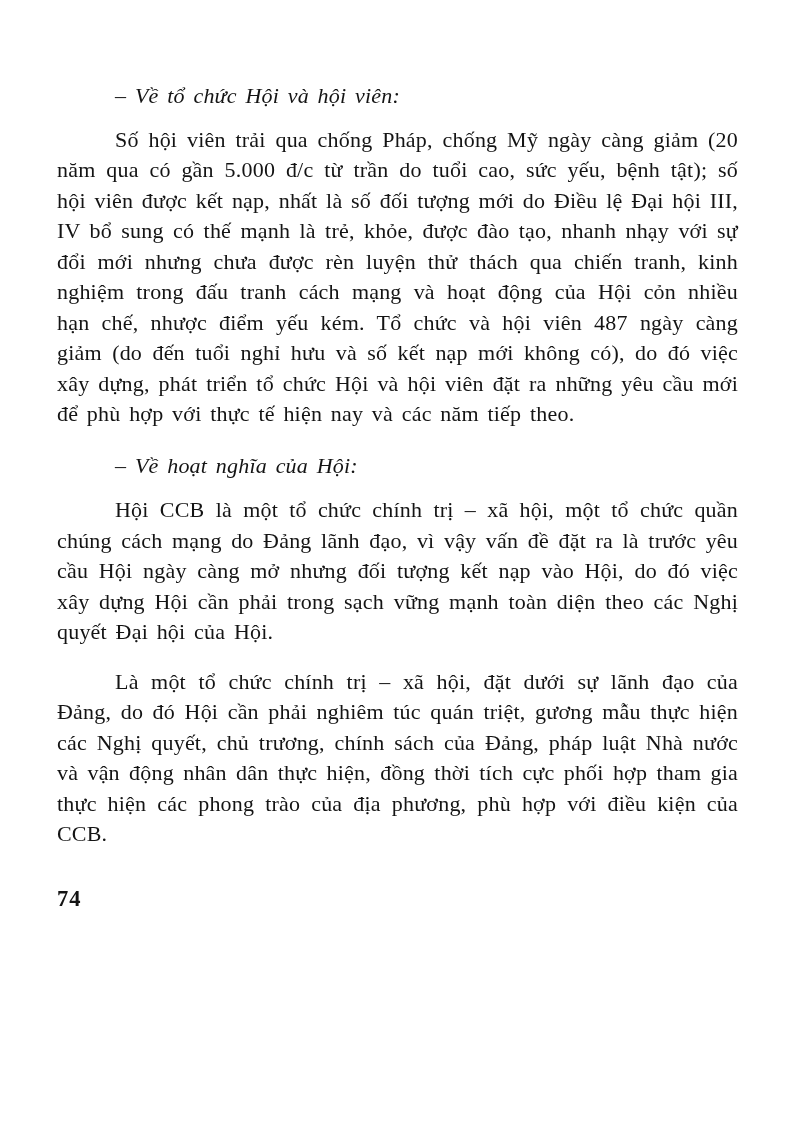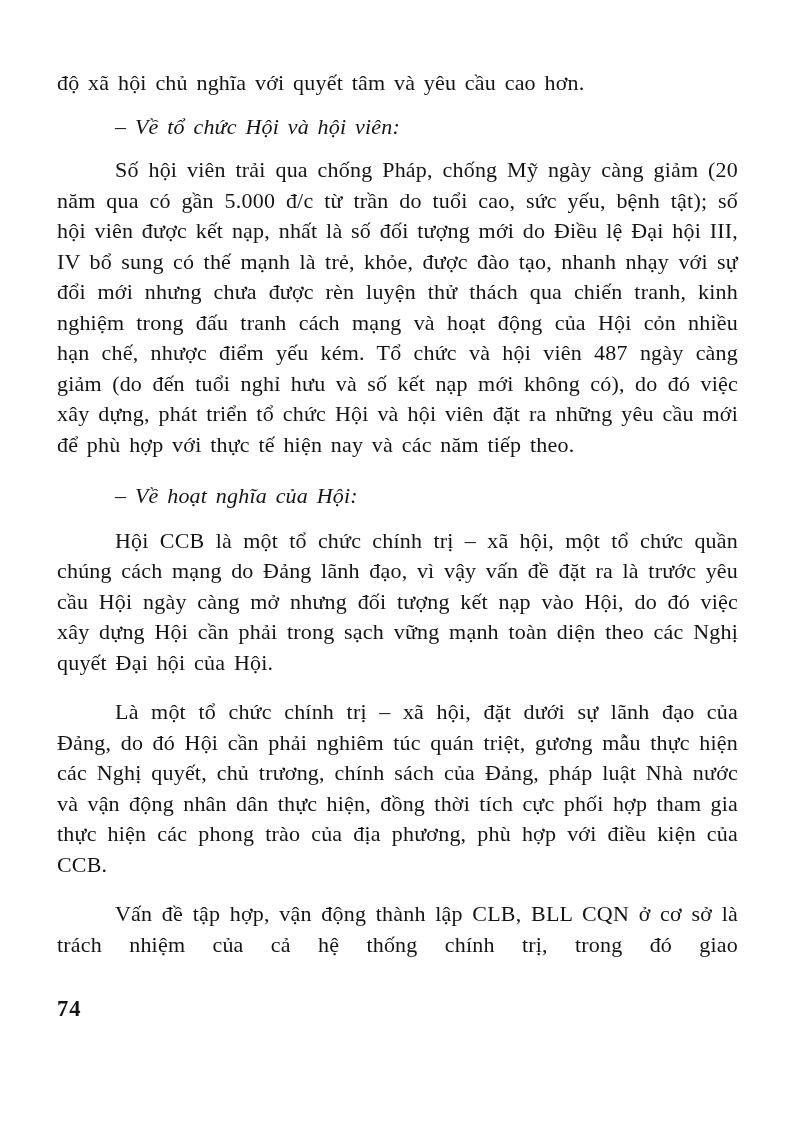--- a/index.html
+++ b/index.html
@@ -52,29 +52,27 @@
     font-size: 22.5px !important;
     text-align: right;
     letter-spacing: 1px !important;
   }
 </style>
 </head>
 <body>
 
 <div class="page">
 
-  <p class="para-continuation">độ xã hội chủ nghĩa với quyết tâm và yêu cầu cao hơn.</p>
 
   <p class="section-heading">– Về tổ chức Hội và hội viên:</p>
 
   <p class="body-para mt-13">Số hội viên trải qua chống Pháp, chống Mỹ ngày càng giảm (20 năm qua có gần 5.000 đ/c từ trần do tuổi cao, sức yếu, bệnh tật); số hội viên được kết nạp, nhất là số đối tượng mới do Điều lệ Đại hội III, IV bổ sung có thế mạnh là trẻ, khỏe, được đào tạo, nhanh nhạy với sự đổi mới nhưng chưa được rèn luyện thử thách qua chiến tranh, kinh nghiệm trong đấu tranh cách mạng và hoạt động của Hội cỏn nhiều hạn chế, nhược điểm yếu kém. Tổ chức và hội viên 487 ngày càng giảm (do đến tuổi nghỉ hưu và số kết nạp mới không có), do đó việc xây dựng, phát triển tổ chức Hội và hội viên đặt ra những yêu cầu mới để phù hợp với thực tế hiện nay và các năm tiếp theo.</p>
 
   <p class="section-heading mt-21">– Về hoạt nghĩa của Hội:</p>
 
   <p class="body-para mt-14">Hội CCB là một tổ chức chính trị – xã hội, một tổ chức quần chúng cách mạng do Đảng lãnh đạo, vì vậy vấn đề đặt ra là trước yêu cầu Hội ngày càng mở nhưng đối tượng kết nạp vào Hội, do đó việc xây dựng Hội cần phải trong sạch vững mạnh toàn diện theo các Nghị quyết Đại hội của Hội.</p>
 
   <p class="body-para mt-19">Là một tổ chức chính trị – xã hội, đặt dưới sự lãnh đạo của Đảng, do đó Hội cần phải nghiêm túc quán triệt, gương mẫu thực hiện các Nghị quyết, chủ trương, chính sách của Đảng, pháp luật Nhà nước và vận động nhân dân thực hiện, đồng thời tích cực phối hợp tham gia thực hiện các phong trào của địa phương, phù hợp với điều kiện của CCB.</p>
 
-  <p class="body-para mt-19 continues-next-page">Vấn đề tập hợp, vận động thành lập CLB, BLL CQN ở cơ sở là trách nhiệm của cả hệ thống chính trị, trong đó giao</p>
 
   <p class="page-number">74</p>
 
 </div>
 
 </body></html>

